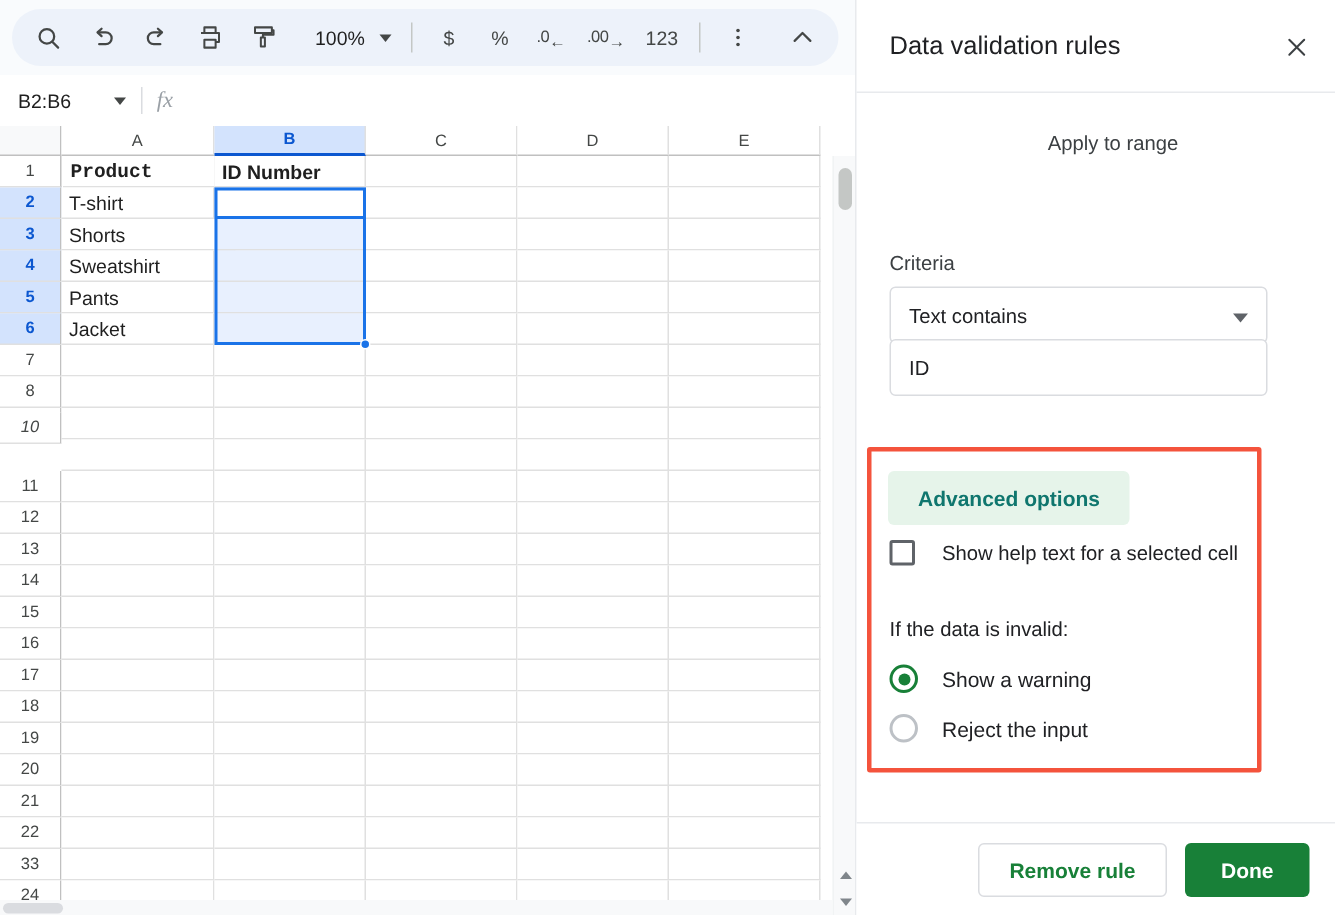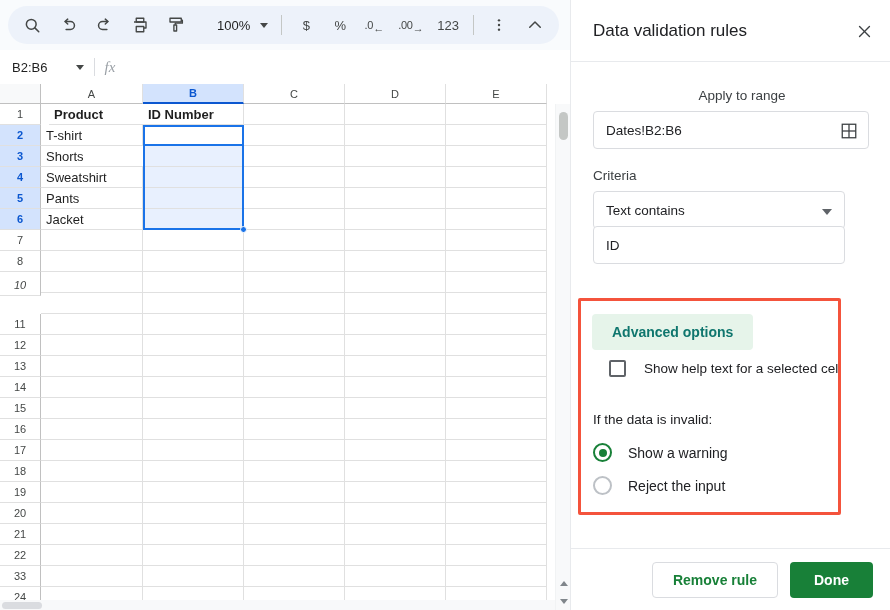--- a/index.html
+++ b/index.html
@@ -27,21 +27,21 @@
     display: flex; align-items: center; padding: 0 6px;
   }
   .tb-btn {
     width: 30px; height: 30px; border-radius: 50%;
     display: flex; align-items: center; justify-content: center;
     margin: 0 3px; cursor: pointer; color: #444746; flex: none;
   }
   .tb-btn svg { display: block; }
   .tb-zoom {
     height: 28px; display: flex; align-items: center; border-radius: 4px;
-    padding: 0 2px 0 8px; margin-left: 15px; cursor: pointer; color: #1f1f1f;
+    padding: 0 2px 0 8px; margin-left: 8px; cursor: pointer; color: #1f1f1f;
     font-size: 13px; flex: none;
   }
   .tb-caret {
     width: 0; height: 0; border-left: 4px solid transparent;
     border-right: 4px solid transparent; border-top: 5px solid #444746;
     margin-left: 10px; margin-right: 4px;
   }
   .tb-sep { width: 1px; height: 20px; background: #c4c7c5; margin: 0 7px; flex: none; }
   .tb-text {
     height: 30px; min-width: 30px; padding: 0 5px; border-radius: 4px;
@@ -199,21 +199,20 @@
   #adv-btn {
     position: absolute; left: 21px; top: 252px; height: 36px;
     padding: 0 20px; background: #e6f4ea; border-radius: 4px;
     display: flex; align-items: center; justify-content: center;
     font-size: 14px; font-weight: bold; color: #0f766e; cursor: pointer;
   }
 
   #help-row {
     position: absolute; left: 22px; top: 298px; display: flex; align-items: center;
     cursor: pointer;
-    margin-left: 16px;
   }
   #help-checkbox {
     width: 17px; height: 17px; border: 2px solid #5f6368; border-radius: 2px;
     background: #fff; flex: none;
   }
   #help-label { margin-left: 18px; font-size: 13.5px; color: #202124; }
 
   #invalid-label { position: absolute; left: 22px; top: 350px; font-size: 13.5px; color: #202124; }
 
   .radio-row {
@@ -360,21 +359,21 @@
           <div class="rowhead" style="top: 356px; height: 21px;">17</div>
           <div class="rowhead" style="top: 377px; height: 21px;">18</div>
           <div class="rowhead" style="top: 398px; height: 21px;">19</div>
           <div class="rowhead" style="top: 419px; height: 21px;">20</div>
           <div class="rowhead" style="top: 440px; height: 21px;">21</div>
           <div class="rowhead" style="top: 461px; height: 21px;">22</div>
           <div class="rowhead" style="top: 482px; height: 21px;">33</div>
           <div class="rowhead" style="top: 503px; height: 21px;">24</div>
         </div>
       <div id="cells">
-          <div class="cell bold" style="left: 49px; top: 20px; width: 102px; height: 21px;">Product</div>
+          <div class="cell bold" style="left: 42px; top: 20px; width: 102px; height: 21px; font-family: Liberation Mono, monospace;">Product</div>
           <div class="cell bold" style="left: 143px; top: 20px; width: 101px; height: 21px;">ID Number</div>
           <div class="cell bold" style="left: 244px; top: 20px; width: 101px; height: 21px;"></div>
           <div class="cell bold" style="left: 345px; top: 20px; width: 101px; height: 21px;"></div>
           <div class="cell bold" style="left: 446px; top: 20px; width: 101px; height: 21px;"></div>
           <div class="cell" style="left: 41px; top: 41px; width: 102px; height: 21px;">T-shirt</div>
           <div class="cell selfill" style="left: 143px; top: 41px; width: 101px; height: 21px;"></div>
           <div class="cell" style="left: 244px; top: 41px; width: 101px; height: 21px;"></div>
           <div class="cell" style="left: 345px; top: 41px; width: 101px; height: 21px;"></div>
           <div class="cell" style="left: 446px; top: 41px; width: 101px; height: 21px;"></div>
           <div class="cell" style="left: 41px; top: 62px; width: 116px; height: 21px;">Shorts</div>
@@ -517,30 +516,20 @@
           <line x1="5" y1="5" x2="19" y2="19"></line>
             <line x1="19" y1="5" x2="5" y2="19"></line>
         </svg>
       </div>
     </div>
 
     <div id="panel-body">
 
       <div class="sec1">
         <div class="field-label">Apply to range</div>
-        <div class="txt-input">
-          <span>Dates!B2:B6</span>
-          <span class="range-grid-icon">
-            <svg width="18" height="18" viewBox="0 0 24 24" fill="none" stroke="#3c4043" stroke-width="1.7">
-              <rect x="3" y="3" width="18" height="18"></rect>
-                <line x1="3" y1="12" x2="21" y2="12"></line>
-                <line x1="12" y1="3" x2="12" y2="21"></line>
-            </svg>
-          </span>
-        </div>
       </div>
 
       <div class="sec2">
         <div class="field-label">Criteria</div>
         <div class="select-input">
           <span>Text contains</span>
           <span class="sel-caret"></span>
         </div>
       </div>
 

